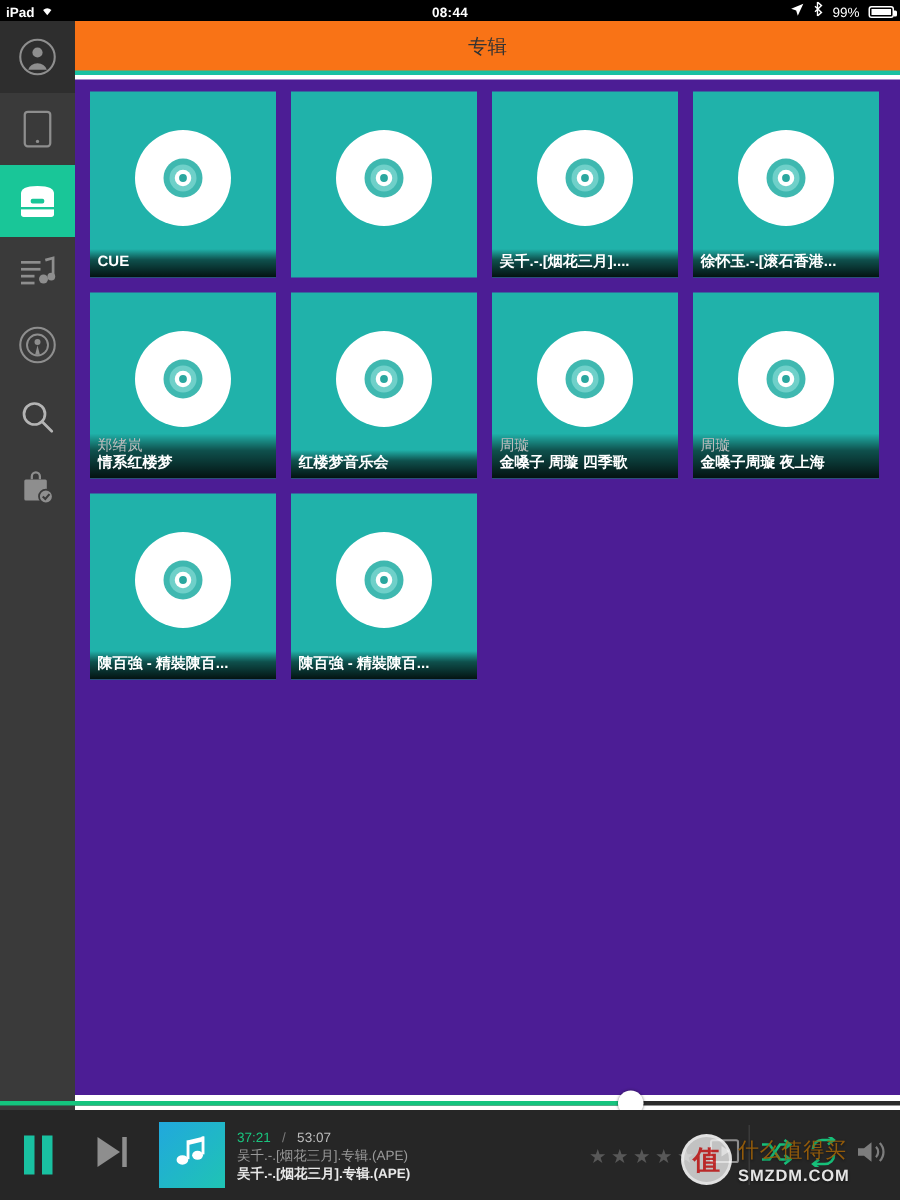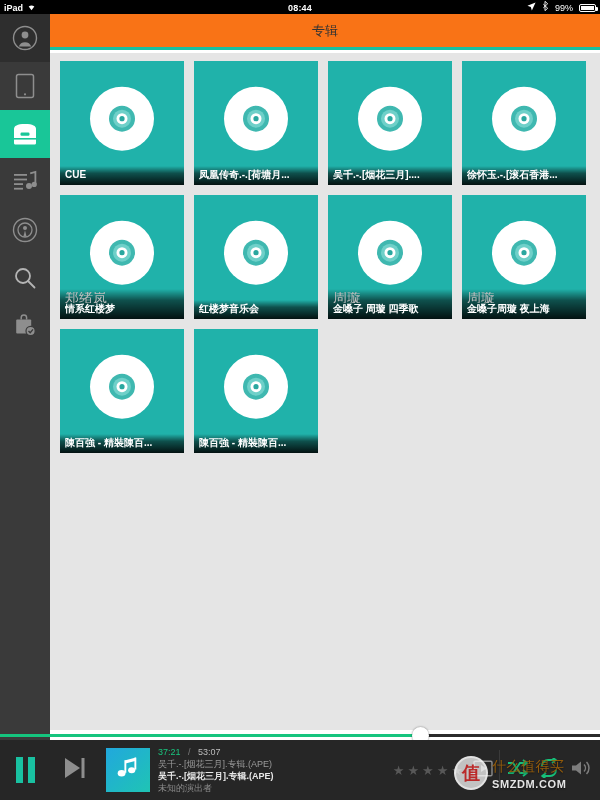--- a/index.html
+++ b/index.html
@@ -53,21 +53,21 @@
     position:absolute; top:14px; left:50px; width:550px; height:36px;
     background:#f97316;
     border-bottom:3px solid #19c1a1;
     display:flex; align-items:center; justify-content:center;
   }
   .header-title{ font-size:13px; color:#333; }
 
   
   .content{
     position:absolute; top:53px; left:50px; width:550px; height:677px;
-    background:#e5e5e5; overflow:hidden;
+    background:#4c1d95; overflow:hidden;
   }
   .grid{
     padding:8px 0 0 10px;
     display:flex; flex-wrap:wrap; gap:10px 10px;
     width:550px;
   }
   .tile{
     position:relative; width:124px; height:124px;
     background:#20b2aa; overflow:hidden; cursor:pointer;
     flex:0 0 124px;
@@ -76,21 +76,21 @@
     position:absolute; left:50%; top:50%;
     transform:translate(-50%,-56%);
     width:72px; height:72px;
   }
   .tile-cap{
     position:absolute; left:0; right:0; bottom:0;
     padding:3px 5px 4px 5px;
     background:linear-gradient(to bottom, rgba(0,0,0,0) 0%, rgba(0,0,0,.55) 38%, rgba(0,0,0,.9) 100%);
   }
   .tile-artist{
-    font-size:14px; color:#bdbdbd; line-height:11px;
+    font-size:10px; color:#bdbdbd; line-height:11px;
     white-space:nowrap; overflow:hidden;
   }
   .tile-title{
     font-size:10px; color:#fff; font-weight:bold; line-height:12px;
     white-space:nowrap; overflow:hidden;
   }
 
   
   .progress-wrap{
     position:absolute; left:0; top:730px; width:600px; height:10px;
@@ -293,23 +293,20 @@
           </div>
         </div>
         <div class="tile">
 <svg class="disc" viewBox="0 0 72 72">
   <circle cx="36" cy="36" r="32" fill="#ffffff"></circle>
   <circle cx="36" cy="36" r="13" fill="#3fb8b0"></circle>
   <circle cx="36" cy="36" r="9" fill="#6fd0c9"></circle>
   <circle cx="36" cy="36" r="5.5" fill="#ffffff"></circle>
   <circle cx="36" cy="36" r="2.6" fill="#2aa79f"></circle>
 </svg>
-          <div class="tile-cap">
-            <div class="tile-title">凤凰传奇.-.[荷塘月...</div>
-          </div>
         </div>
         <div class="tile">
 <svg class="disc" viewBox="0 0 72 72">
   <circle cx="36" cy="36" r="32" fill="#ffffff"></circle>
   <circle cx="36" cy="36" r="13" fill="#3fb8b0"></circle>
   <circle cx="36" cy="36" r="9" fill="#6fd0c9"></circle>
   <circle cx="36" cy="36" r="5.5" fill="#ffffff"></circle>
   <circle cx="36" cy="36" r="2.6" fill="#2aa79f"></circle>
 </svg>
           <div class="tile-cap">
@@ -443,21 +440,20 @@
     </div>
 
     <div class="meta">
       <div class="meta-time">
         <span class="cur">37:21</span>
         <span class="sep">/</span>
         <span class="tot">53:07</span>
       </div>
       <div class="meta-l1">吴千.-.[烟花三月].专辑.(APE)</div>
       <div class="meta-l2">吴千.-.[烟花三月].专辑.(APE)</div>
-      <div class="meta-l3">未知的演出者</div>
     </div>
 
     <div class="stars" id="stars">
         <span class="star">★</span>
         <span class="star">★</span>
         <span class="star">★</span>
         <span class="star">★</span>
         <span class="star">★</span>
       </div>
 

